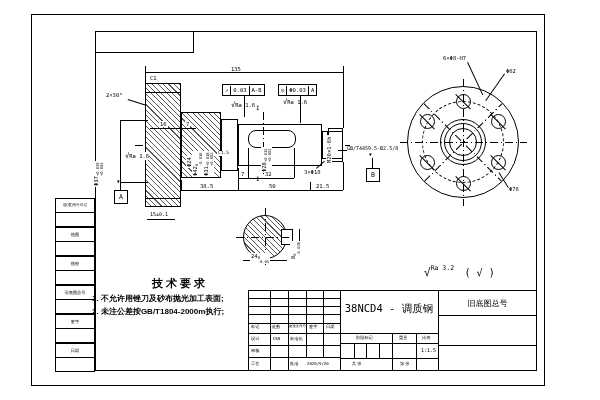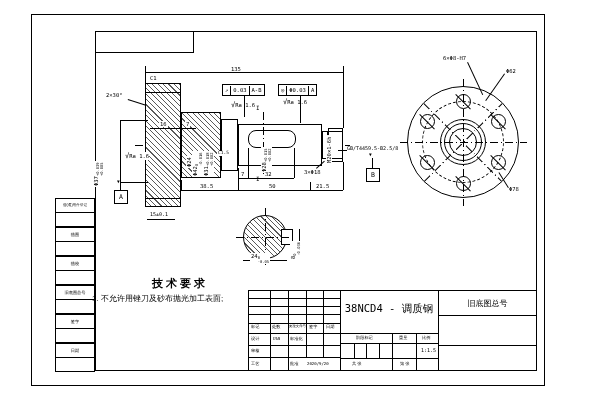--- a/index.html
+++ b/index.html
@@ -221,24 +221,29 @@
         <span>-0.05</span>
       </span></div>
   <div class="vl" style="left:299px;top:229px;height:16px;"></div>
   <div class="dim rot wbg" style="left:301px;top:249px;">
     <span>8</span><span class="tol">
         <span>0</span>
         <span>-0.036</span>
       </span></div>
 
   <div class="tech-title" style="left:152px;top:276px;">技术要求</div>
-  <div class="abs" style="left:92px;top:292px;">
+  <div class="abs" style="left:92px;top:292px;font-weight:bold;">
     <div class="tech-item">1. 不允许用锉刀及砂布抛光加工表面;</div>
-  </div>
-
+    <div class="tech-item">2. 未注公差按GB/T1804-2000m执行;</div>
+  </div>
+
+  <div class="abs" style="left:424px;top:262px;white-space:nowrap;">
+    <span class="mono" style="font-size:11px;">√</span><span class="mono" style="font-size:6.5px;vertical-align:6px;">Ra 3.2</span>
+    <span class="mono" style="font-size:10px;margin-left:6px;">( √ )</span>
+  </div>
 
   <div class="box" style="left:248px;top:290px;width:289px;height:81px;"></div>
   <div class="vl" style="left:340px;top:290px;height:81px;"></div>
   <div class="vl" style="left:438px;top:290px;height:81px;"></div>
 
   <div class="hl" style="left:248px;top:298px;width:92px;"></div>
   <div class="hl" style="left:248px;top:306px;width:92px;"></div>
   <div class="hl" style="left:248px;top:314px;width:92px;"></div>
   <div class="hl" style="left:248px;top:323px;width:92px;"></div>
   <div class="hl" style="left:248px;top:333px;width:92px;"></div>

